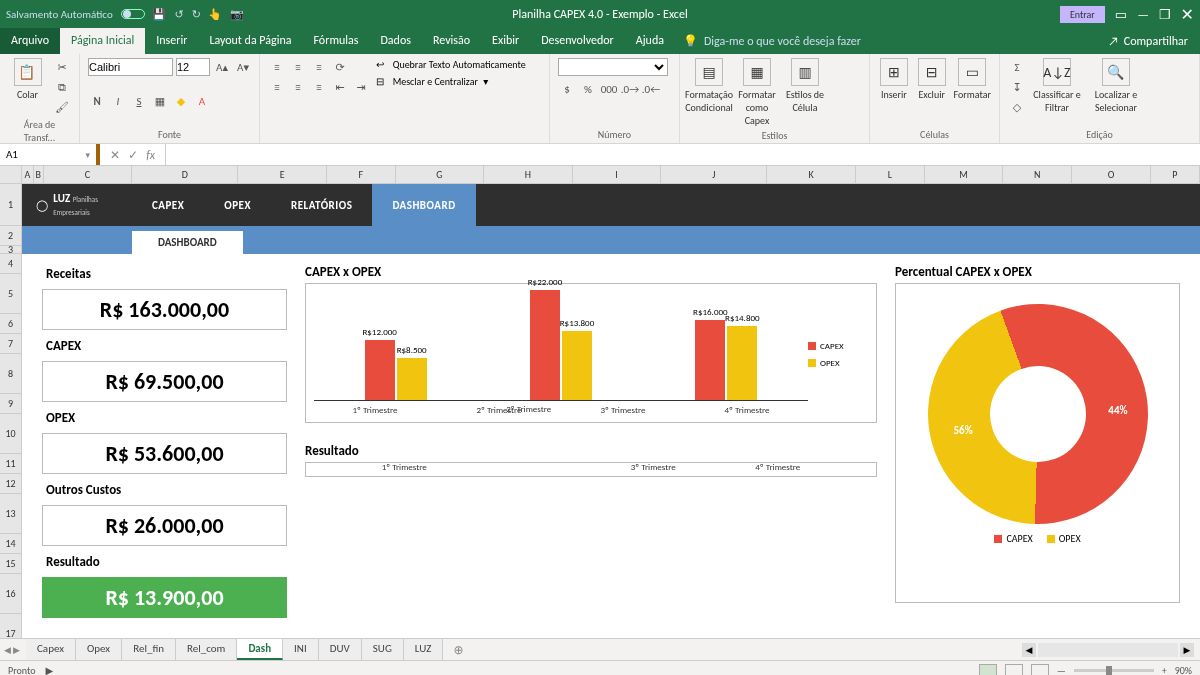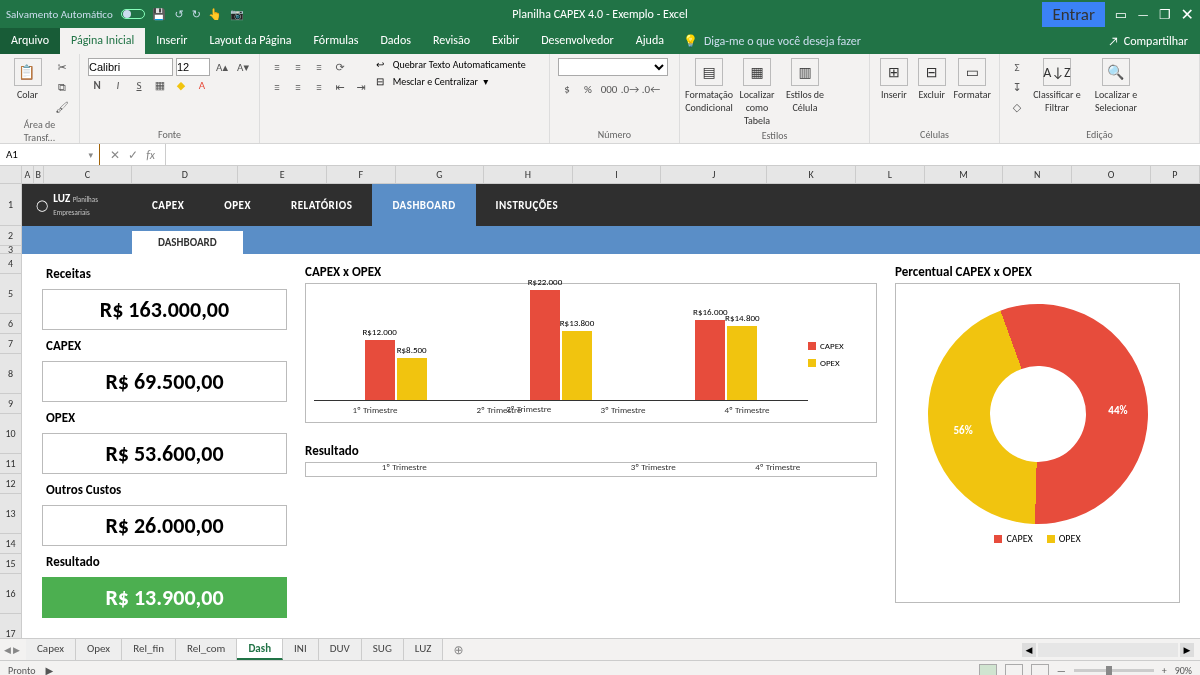--- a/index.html
+++ b/index.html
@@ -4,21 +4,21 @@
 <style>
   * { box-sizing: border-box; margin: 0; padding: 0; }
   body { font-family: "Segoe UI", Calibri, sans-serif; font-size: 12px; background: #fff; overflow: hidden; width: 1200px; height: 675px; position: relative; }
   .titlebar { height: 28px; background: #217346; color: #fff; display: flex; align-items: center; padding: 0 6px; position: relative; }
   .titlebar .qat { display: flex; align-items: center; gap: 8px; }
   .titlebar .qat span { font-size: 11px; color: #cde; }
   .titlebar .autosave-toggle { width: 24px; height: 10px; border: 1px solid #8fb; border-radius: 6px; display: inline-block; position: relative; }
   .titlebar .autosave-toggle::after { content: ""; position: absolute; left: 1px; top: 0; width: 8px; height: 8px; border-radius: 50%; background: #cde; }
   .titlebar .doc-title { position: absolute; left: 50%; transform: translateX(-50%); font-size: 12px; }
   .titlebar .win-controls { margin-left: auto; display: flex; align-items: center; gap: 10px; }
-  .titlebar .btn-signin { background: #3b82f6; color: #333; padding: 2px 10px; font-size: 17px; }
+  .titlebar .btn-signin { background: #c4b5fd; color: #333; padding: 2px 10px; font-size: 10px; }
   .titlebar .icon { font-size: 13px; cursor: pointer; }
   .titlebar .close { font-size: 16px; }
   .menubar { height: 26px; background: #217346; display: flex; color: #fff; font-size: 12px; }
   .menubar .tab { padding: 5px 11px; cursor: pointer; }
   .menubar .tab.file { background: #185c37; }
   .menubar .tab.active { background: #f3f2f1; color: #217346; }
   .menubar .search { display: flex; align-items: center; gap: 6px; padding: 0 8px; color: #cde; }
   .menubar .share { margin-left: auto; padding: 5px 12px; display: flex; align-items: center; gap: 5px; }
   .ribbon { height: 90px; background: #f3f2f1; border-bottom: 1px solid #d6d6d6; display: flex; }
   .ribbon .group { border-right: 1px solid #ddd; padding: 4px 8px 2px; display: flex; flex-direction: column; justify-content: space-between; position: relative; }
@@ -26,21 +26,21 @@
   .ribbon .group-body { display: flex; gap: 6px; align-items: flex-start; }
   .ribbon .col { display: flex; flex-direction: column; gap: 2px; }
   .ribbon .row { display: flex; gap: 3px; align-items: center; }
   .ribbon .rb-btn { width: 18px; height: 18px; display: flex; align-items: center; justify-content: center; color: #555; font-size: 11px; cursor: pointer; }
   .ribbon .rb-big { width: 42px; display: flex; flex-direction: column; align-items: center; text-align: center; gap: 2px; font-size: 10px; color: #333; cursor: pointer; }
   .ribbon .rb-big .bi { width: 28px; height: 28px; border: 1px solid #bbb; display: flex; align-items: center; justify-content: center; font-size: 14px; }
   .ribbon select, .ribbon input { font-size: 11px; border: 1px solid #aaa; height: 18px; background: #fff; }
   .ribbon .font-name { width: 85px; }
   .ribbon .font-size { width: 34px; }
   .formula-row { height: 22px; display: flex; align-items: stretch; border-bottom: 1px solid #ccc; background: #fff; }
-  .namebox { width: 100px; border-right: 1px solid #a16207; padding: 2px 6px; display: flex; align-items: center; font-size: 11px; }
+  .namebox { width: 100px; border-right: 4px solid #a16207; padding: 2px 6px; display: flex; align-items: center; font-size: 11px; }
   .namebox .dd { margin-left: auto; color: #888; font-size: 9px; }
   .fb-btns { display: flex; align-items: center; gap: 8px; padding: 0 10px; border-right: 1px solid #ccc; color: #888; }
   .fb-input { flex: 1; padding: 2px 6px; font-size: 11px; color: #333; display: flex; align-items: center; }
   .grid-area { position: relative; height: 472px; background: #fff; overflow: hidden; }
   .col-headers { position: absolute; top: 0; left: 22px; right: 0; height: 18px; display: flex; background: #e6e6e6; border-bottom: 1px solid #ccc; }
   .col-headers div { border-right: 1px solid #ccc; font-size: 10px; text-align: center; color: #333; line-height: 18px; }
   .row-headers { position: absolute; top: 18px; left: 0; width: 22px; bottom: 0; background: #e6e6e6; border-right: 1px solid #ccc; }
   .row-headers div { border-bottom: 1px solid #ccc; font-size: 10px; text-align: center; color: #333; }
   .corner { position: absolute; top: 0; left: 0; width: 22px; height: 18px; background: #e6e6e6; border-right: 1px solid #ccc; border-bottom: 1px solid #ccc; }
   .sheet-content { position: absolute; top: 18px; left: 22px; right: 0; bottom: 0; }
@@ -158,21 +158,21 @@
       </div>
       <div class="col">
         <div class="rb-btn">✂</div>
         <div class="rb-btn">⧉</div>
         <div class="rb-btn">🖌</div>
       </div>
     </div>
     <div class="group-label">Área de Transf...</div>
   </div>
   <div class="group" style="width:180px">
-    <div class="group-body col" style="gap:0">
+    <div class="group-body col" style="gap:16px">
       <div class="row">
         <input class="font-name" value="Calibri" style="">
         <input class="font-size" value="12" style="">
         <div class="rb-btn">A▴</div>
         <div class="rb-btn">A▾</div>
       </div>
       <div class="row">
         <div class="rb-btn">
             <b>N</b>
           </div>
@@ -228,21 +228,21 @@
     <div class="group-label">Número</div>
   </div>
   <div class="group" style="width:190px">
     <div class="group-body">
       <div class="rb-big">
           <div class="bi">▤</div>
           <span>Formatação Condicional</span>
         </div>
       <div class="rb-big">
           <div class="bi">▦</div>
-          <span>Localizar como Tabela</span>
+          <span>Formatar como Capex</span>
         </div>
       <div class="rb-big">
           <div class="bi">▥</div>
           <span>Estilos de Célula</span>
         </div>
     </div>
     <div class="group-label">Estilos</div>
   </div>
   <div class="group" style="width:130px">
     <div class="group-body">
@@ -337,21 +337,20 @@
     <div class="nav-bar">
       <div class="logo">
         <span>◯</span>
         <span><b>LUZ</b> <span style="font-size:7px;opacity:.7">Planilhas Empresariais</span></span>
       </div>
       <div id="nav-tabs" style="display: flex;">
           <div class="nav-tab">CAPEX</div>
           <div class="nav-tab">OPEX</div>
           <div class="nav-tab">RELATÓRIOS</div>
           <div class="nav-tab active">DASHBOARD</div>
-          <div class="nav-tab">INSTRUÇÕES</div>
         </div>
     </div>
     <div class="sub-bar">
       <div class="sub-tab">DASHBOARD</div>
     </div>
     <div class="dashboard">
       <div class="dash-left" id="dash-cards">
           <div class="dash-card-label">Receitas</div>
           <div class="dash-card-value">R$ 163.000,00</div>
           <div class="dash-card-label">CAPEX</div>

